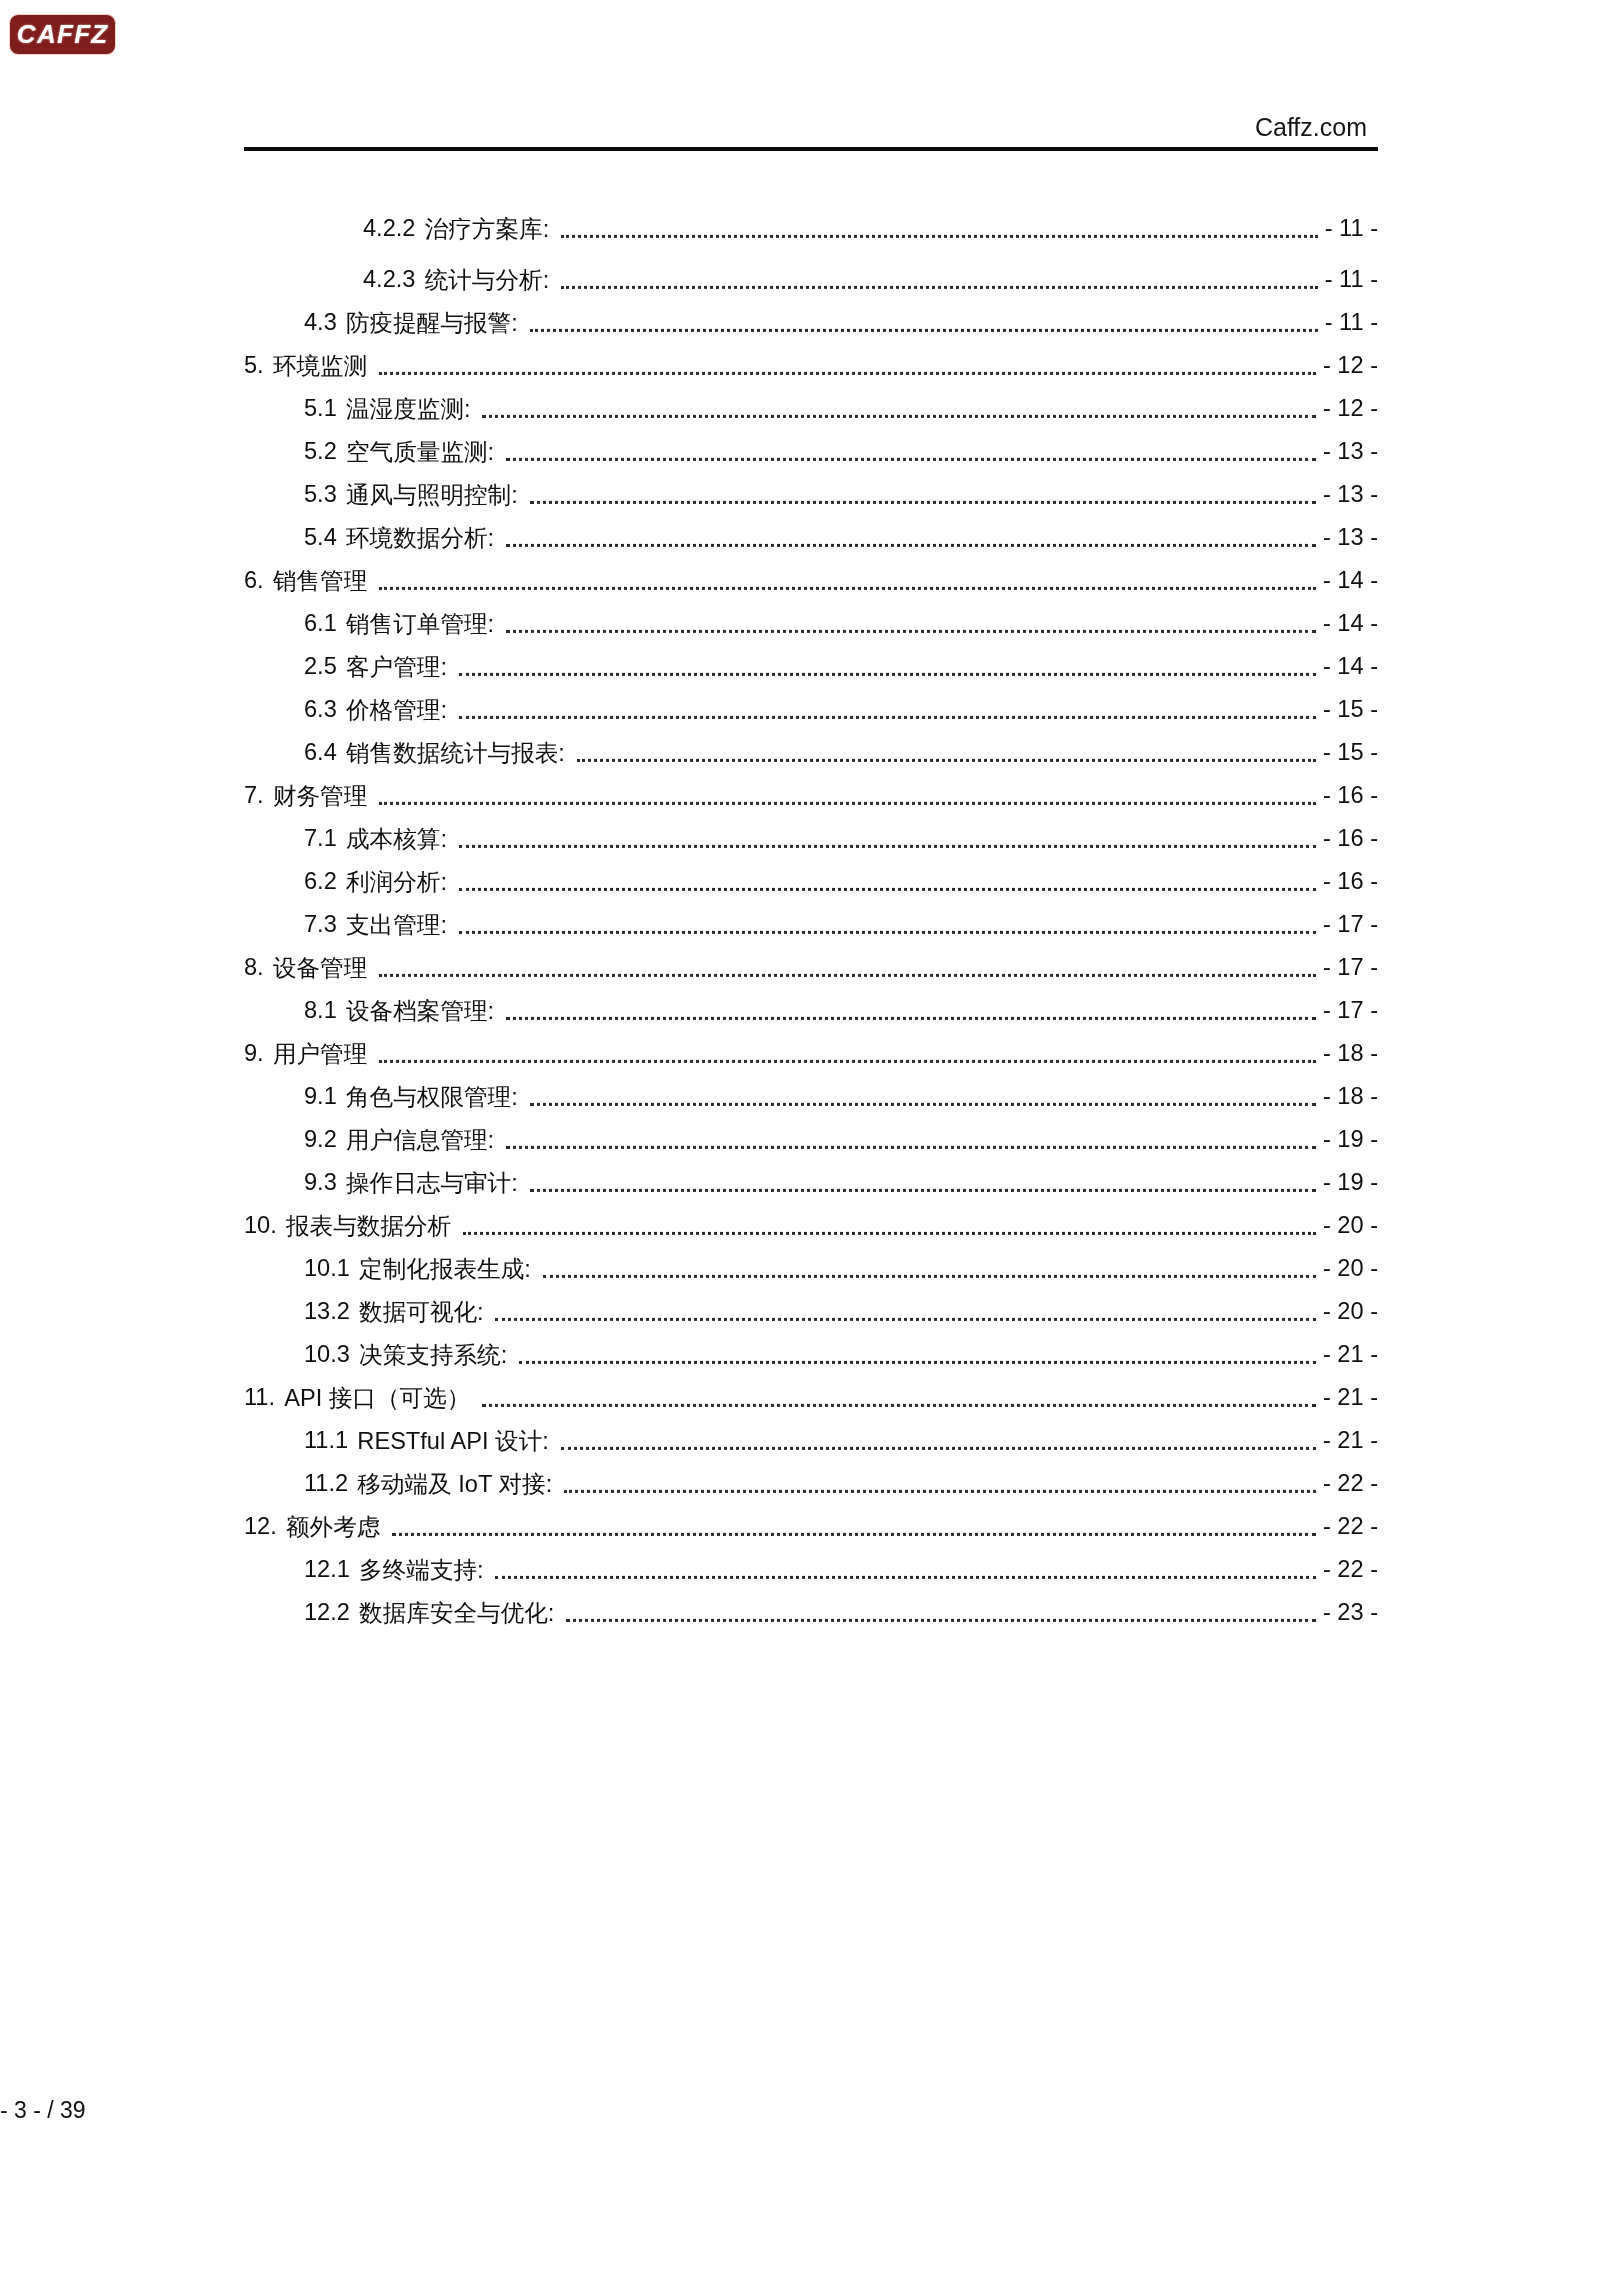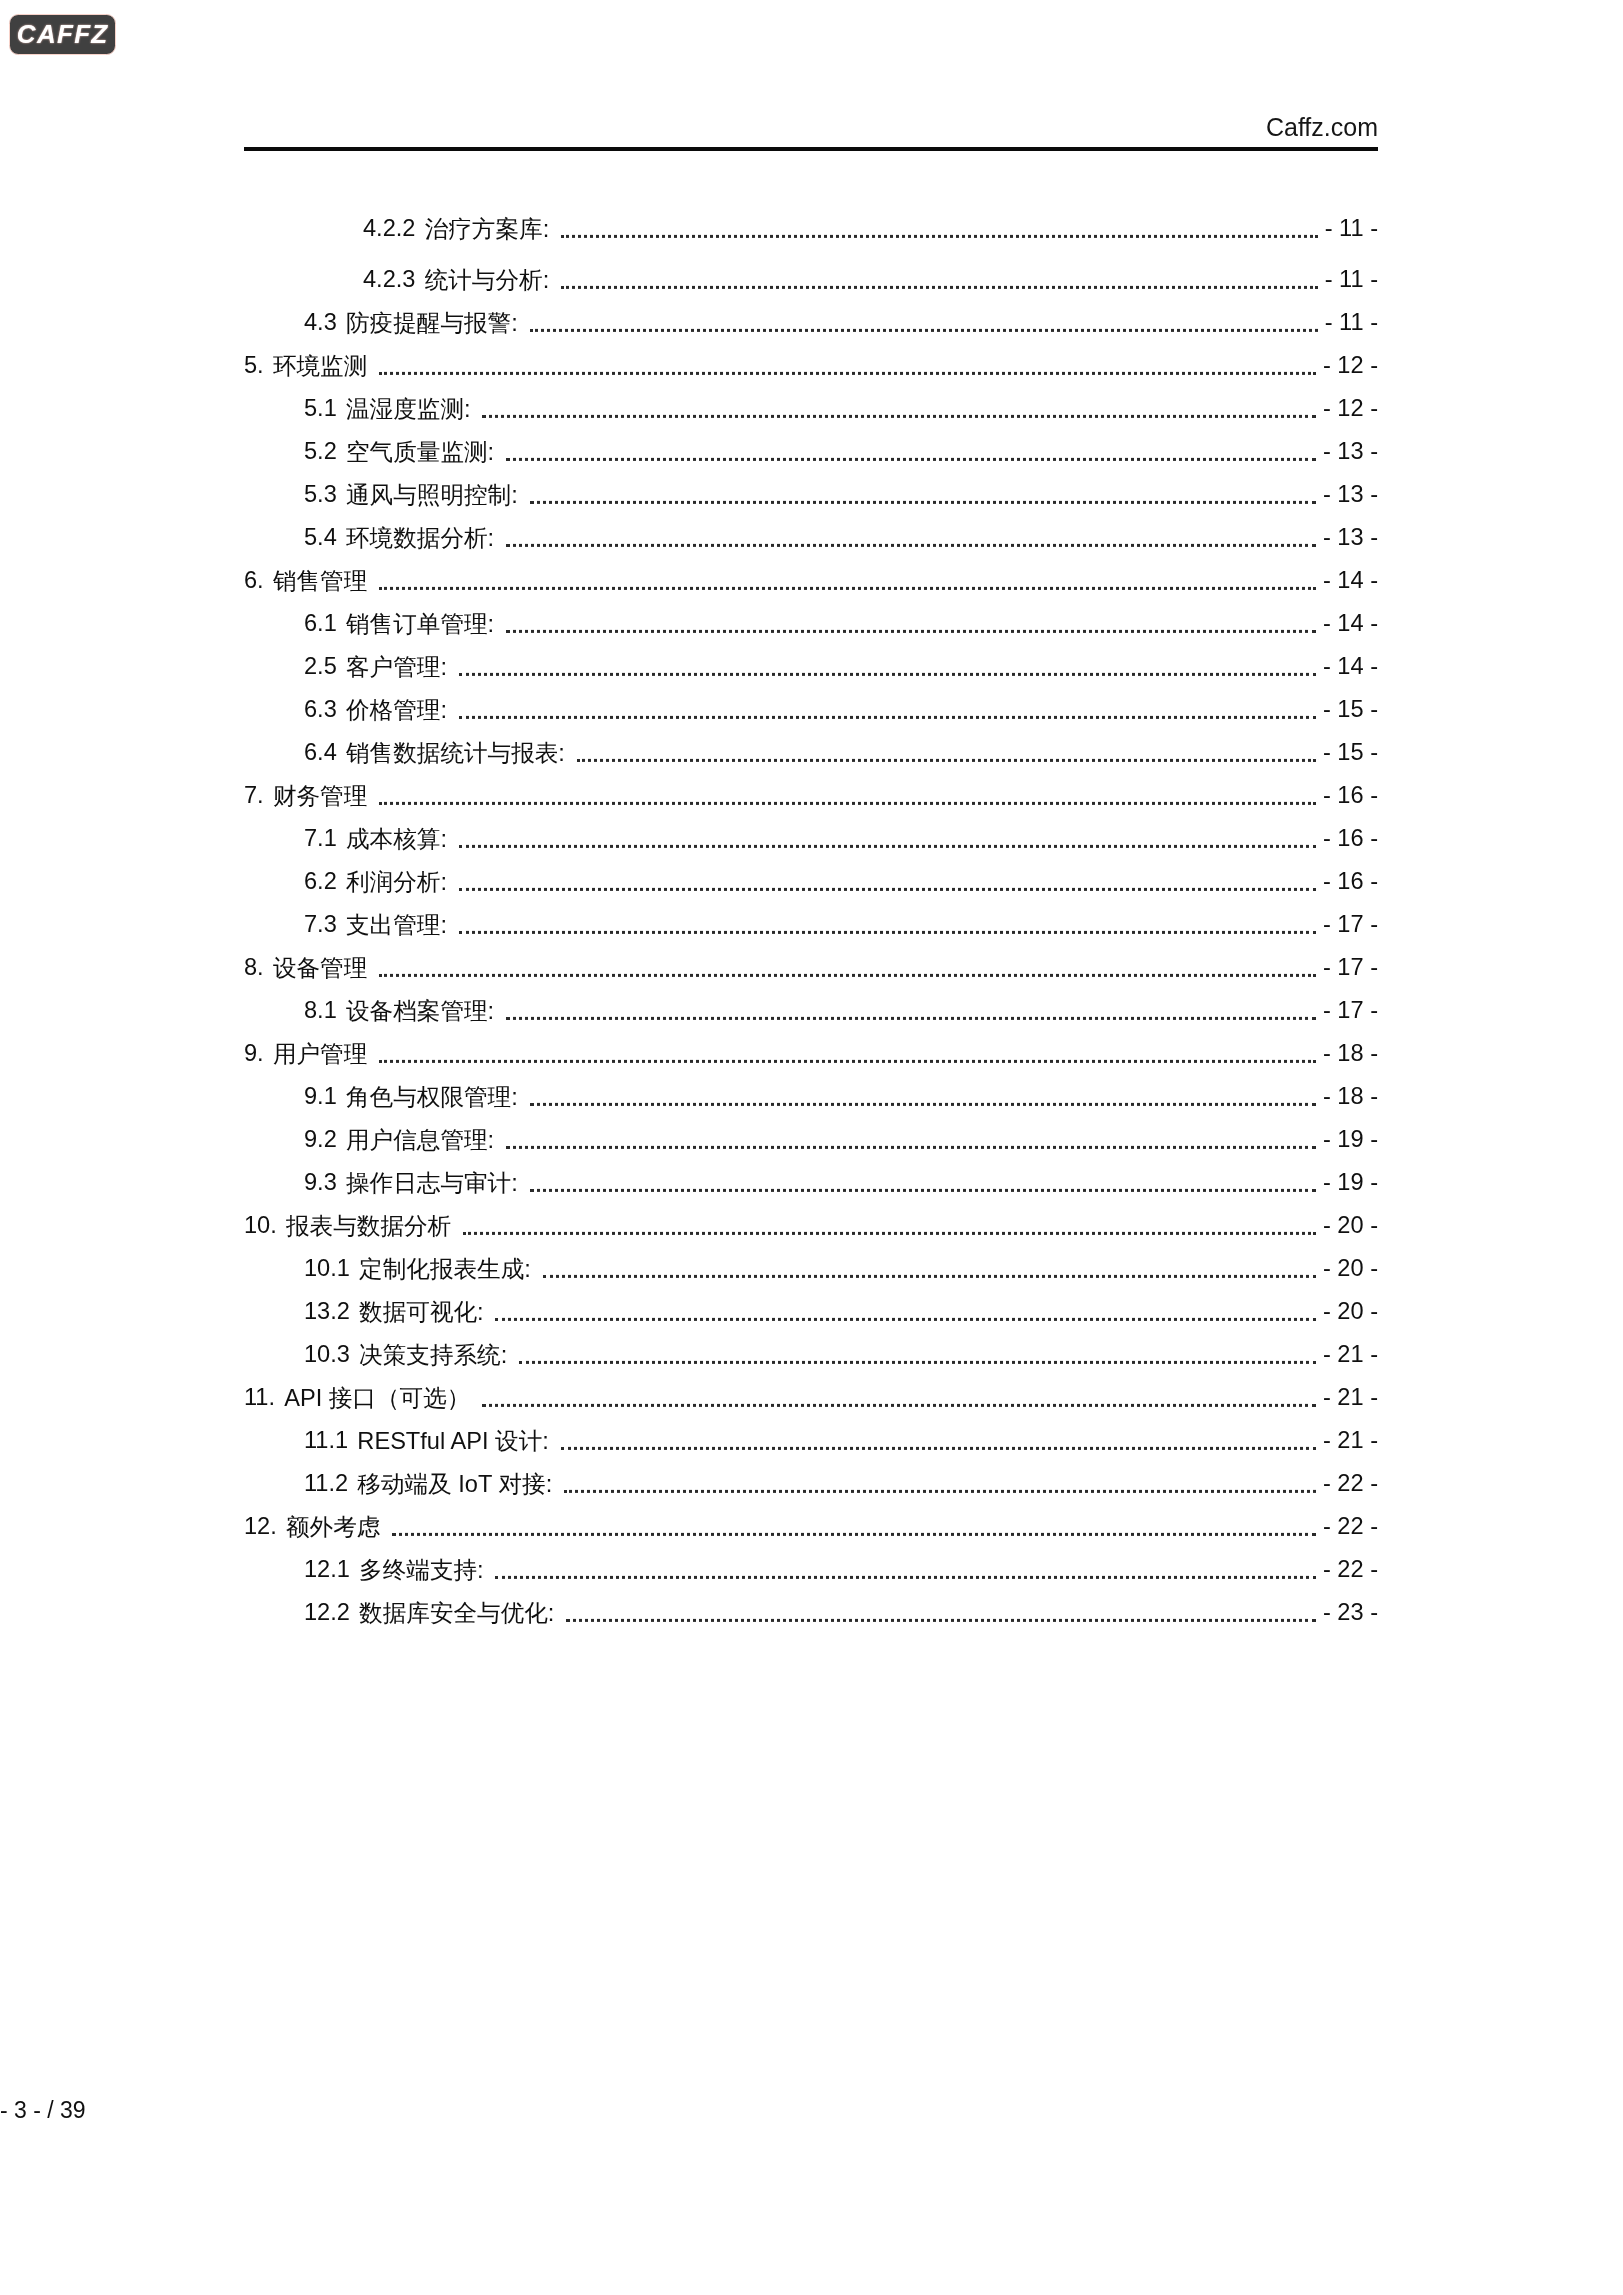--- a/index.html
+++ b/index.html
@@ -10,36 +10,36 @@
     font-family: "Liberation Sans", "DejaVu Sans", sans-serif;
     color: #111111;
     overflow: hidden;
   }
   .page { position: absolute; inset: 0; }
 
   
   .logo {
     position: absolute; left: 9.2px; top: 14.4px;
     width: 107px; height: 41px;
-    background: #404040;
+    background: #7f1d1d;
     border: 1.3px solid #f7d2c9;
     border-radius: 9.2px;
     display: flex; align-items: center; justify-content: center;
     box-sizing: border-box;
   }
   .logo-text {
     font-size: 26px; font-weight: bold; font-style: italic;
     color: #ffffff; letter-spacing: 1.3px;
     text-shadow: 0 0 2px #f3c4ba;
     user-select: none;
   }
 
   
   .header {
-    position: absolute; top: 113px; left: 244px; width: 1134px;
+    position: absolute; top: 113px; left: 233px; width: 1134px;
     text-align: right; font-size: 25px; color: #161616;
   }
   .rule {
     position: absolute; top: 147px; left: 244px; width: 1134px; height: 3.9px;
     background: #0a0a0a;
   }
 
   
   .toc { position: absolute; top: 199px; left: 244px; width: 1134px; }
   .toc-row {

